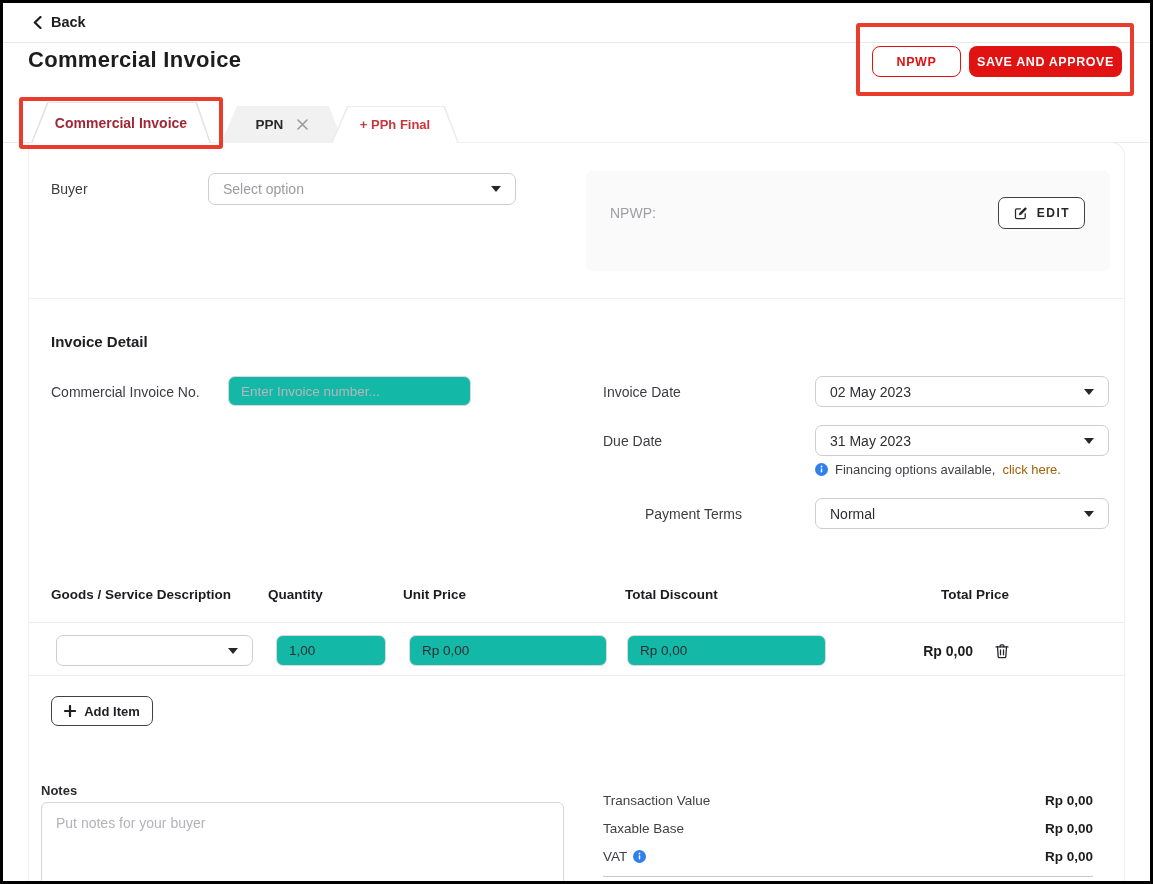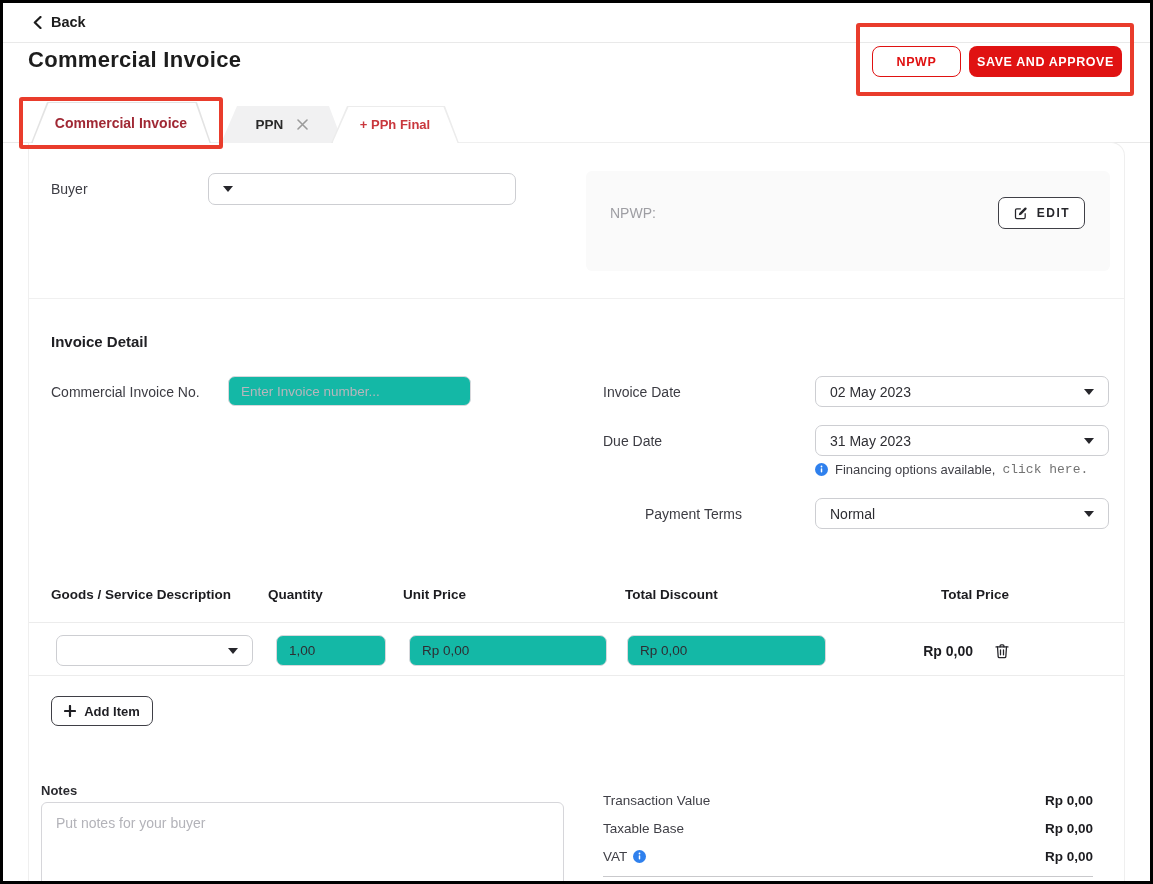--- a/index.html
+++ b/index.html
@@ -67,21 +67,21 @@
   .npwp-label { position:absolute; left:24px; top:34px; font-size:14px; color:#9e9ea3; }
   .edit-btn { position:absolute; right:25px; top:26px; width:87px; height:32px; background:#fff;
     border:1px solid #3f3f46; border-radius:7px; display:flex; align-items:center; justify-content:center; gap:9px;
     font-size:12px; font-weight:700; letter-spacing:1.5px; color:#26262b; cursor:pointer; }
 
   .hdivider { position:absolute; height:1px; background:#f0f0f0; z-index:4; }
   .section-heading { position:absolute; font-size:15px; font-weight:700; color:#202024; z-index:4; }
 
   .note-row { position:absolute; left:812px; top:459px; display:flex; align-items:center; gap:7px; z-index:4; font-size:13px; }
   .note-text { color:#3f3f46; }
-  .note-link { color:#737373; cursor:pointer;font-family:Liberation Mono, monospace; }
+  .note-link { color:#a16207; cursor:pointer; }
 
   .th { position:absolute; top:584px; font-size:13.5px; font-weight:700; color:#1c1c20; z-index:4; }
   .row-total { position:absolute; left:885px; top:640px; width:85px; text-align:right; font-size:14px; font-weight:700; color:#1c1c20; z-index:4; }
   .trash { position:absolute; left:990px; top:639px; width:18px; height:18px; cursor:pointer; z-index:4; }
 
   .add-item { position:absolute; left:48px; top:693px; width:102px; height:30px; background:#fff;
     border:1px solid #3f3f46; border-radius:7px; display:flex; align-items:center; justify-content:center; gap:8px;
     font-size:13px; font-weight:700; color:#1f1f24; cursor:pointer; z-index:4; }
 
   .notes-label { position:absolute; left:38px; top:780px; font-size:13px; font-weight:700; color:#2b2b30; z-index:4; }
@@ -144,20 +144,21 @@
     <div class="shape"></div>
       <div class="shape-in"></div>
     <div class="lbl">
         <span>+ PPh Final</span>
       </div>
   </div>
   <div class="annotation annot-tab"></div>
 
   <div class="field-label" style="left:48px; top:178px;">Buyer</div>
   <div class="select" style="left:205px; top:170px; width:308px; height:32px;">
+    <span class="val placeholder">Select option</span>
     <span class="caret"></span>
   </div>
 
   <div class="npwp-panel">
     <div class="npwp-label">NPWP:</div>
     <div class="edit-btn">
       <span class="icon-flex">
         <svg width="15" height="15" viewBox="0 0 24 24" fill="none" stroke="#26262b" stroke-width="2">
           <path d="M12.5 4.5H6a2 2 0 0 0-2 2V18a2 2 0 0 0 2 2h11.5a2 2 0 0 0 2-2v-6.5"></path>
           <path d="M18.6 2.9a1.9 1.9 0 0 1 2.7 2.7L13 13.9 9.3 14.7l.8-3.7 8.5-8.1z" fill="#26262b" stroke="none"></path>

